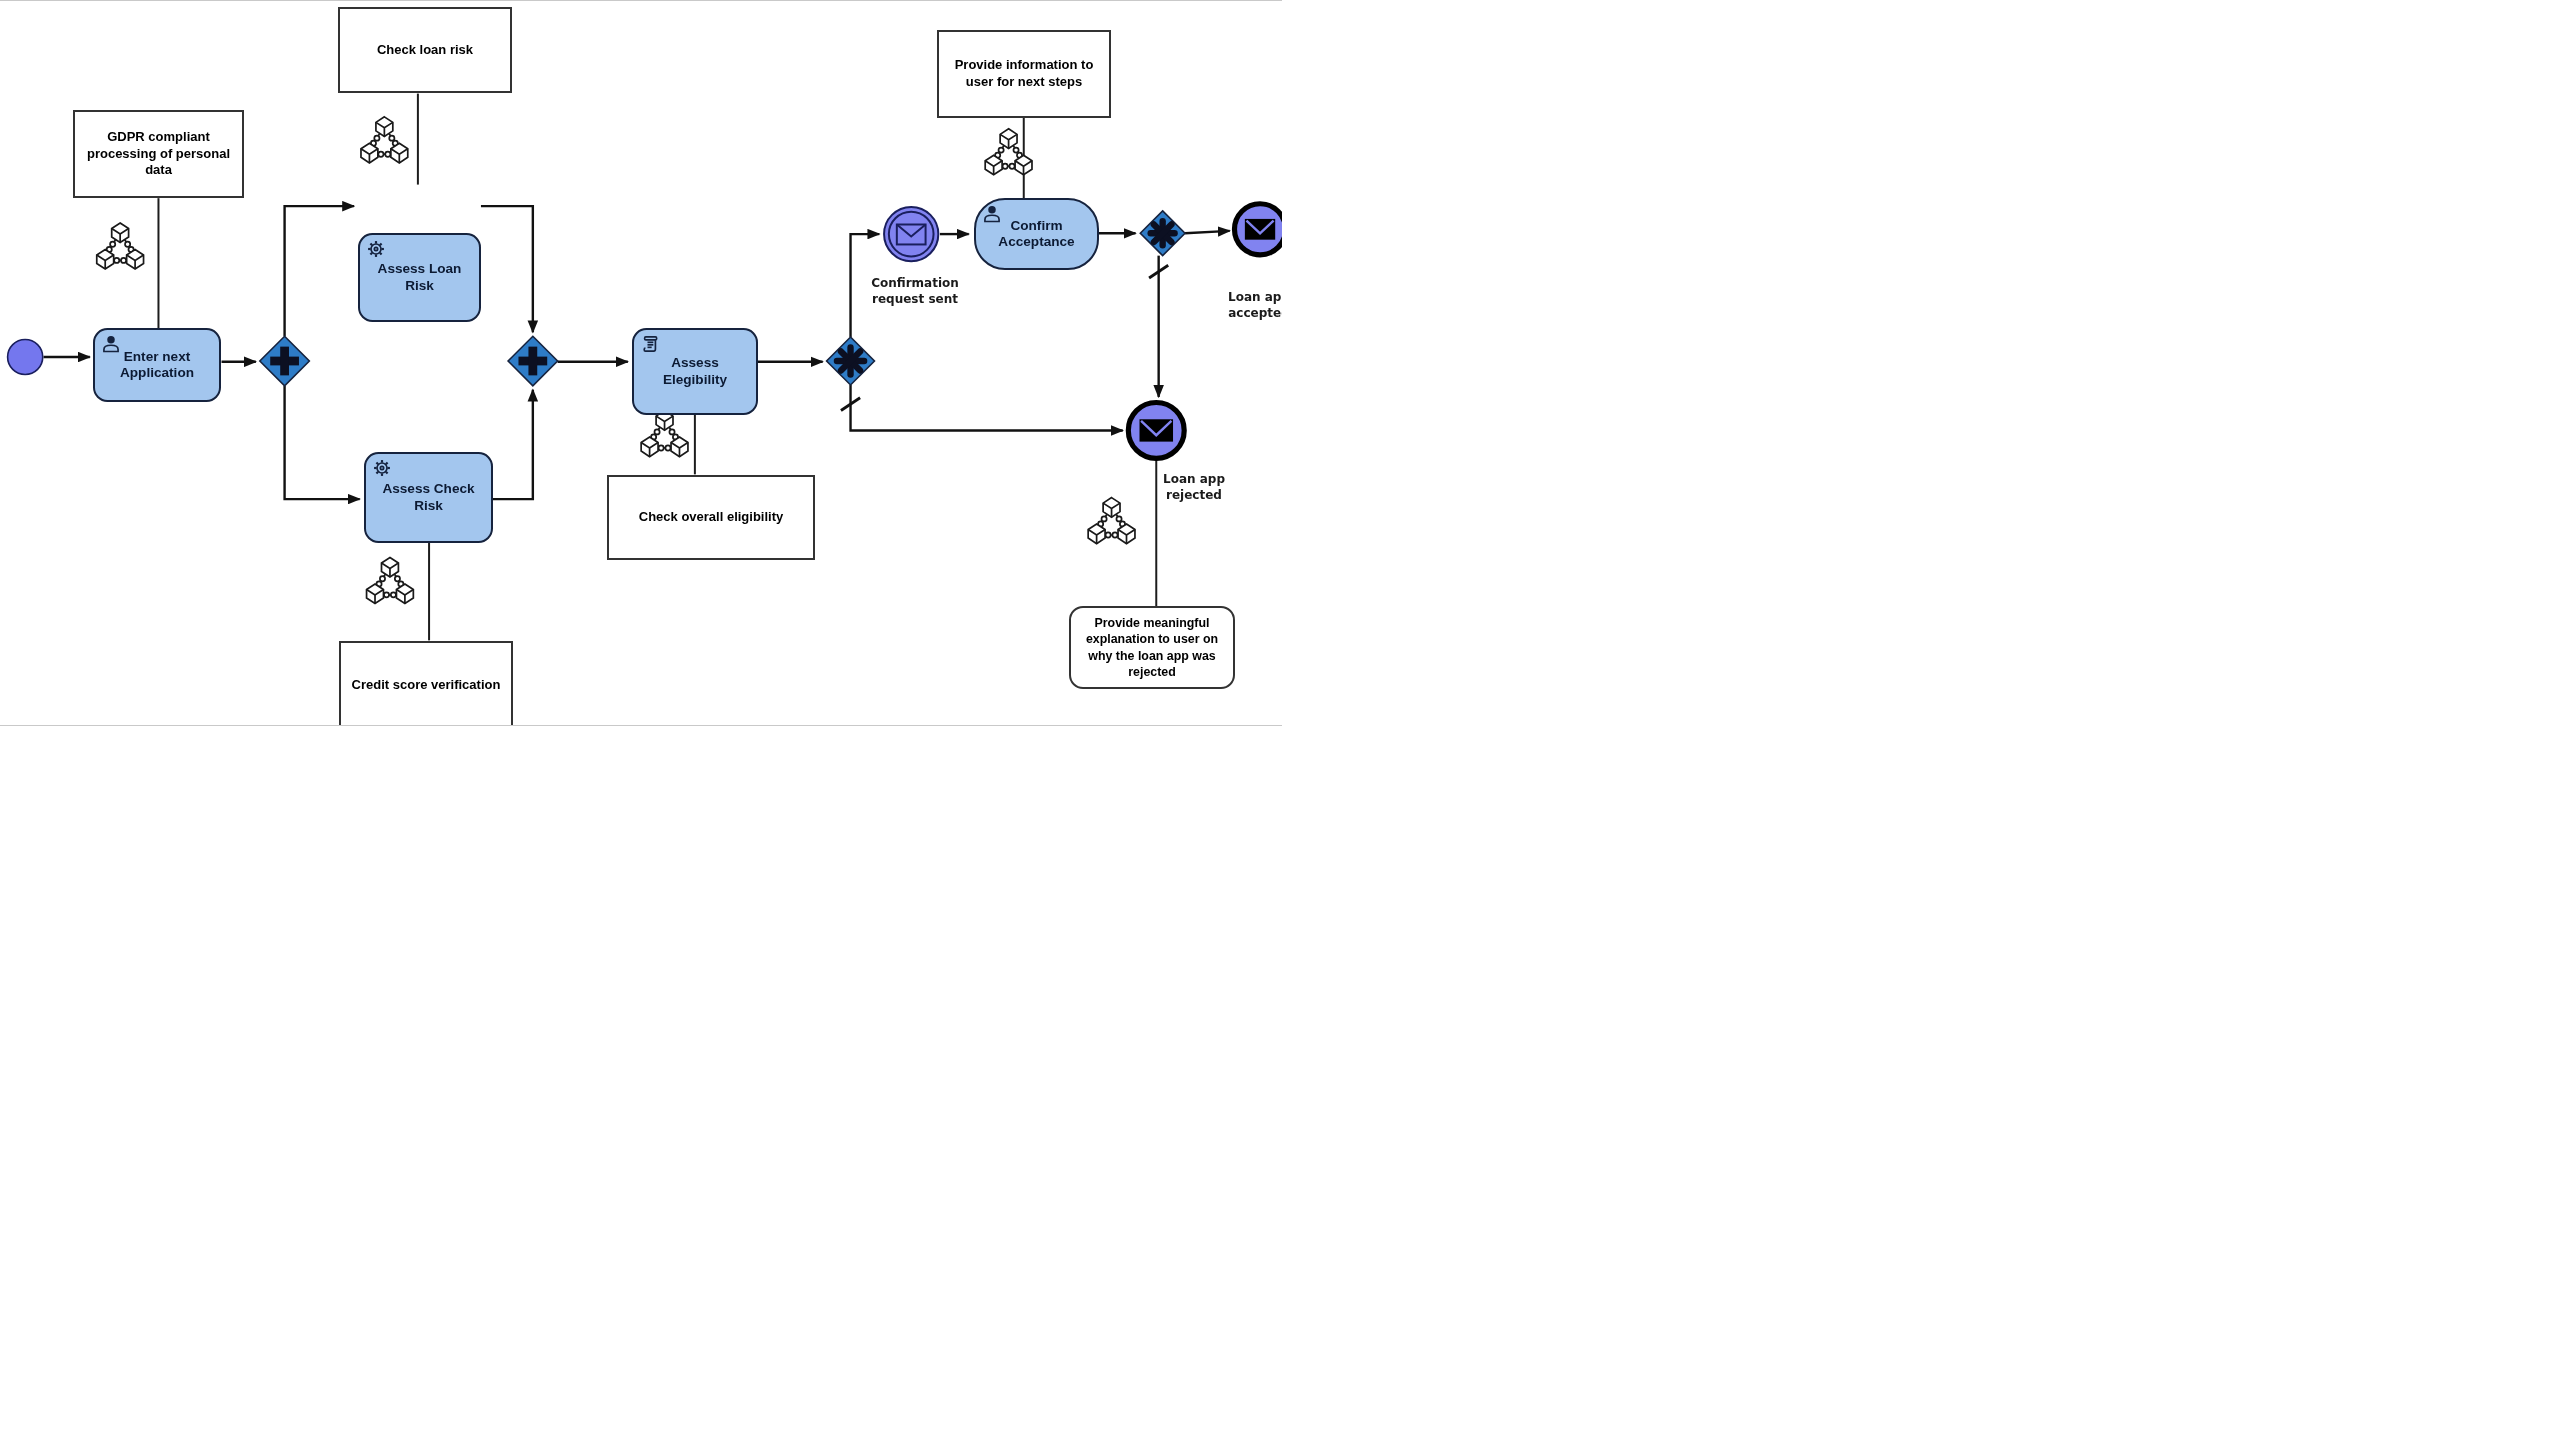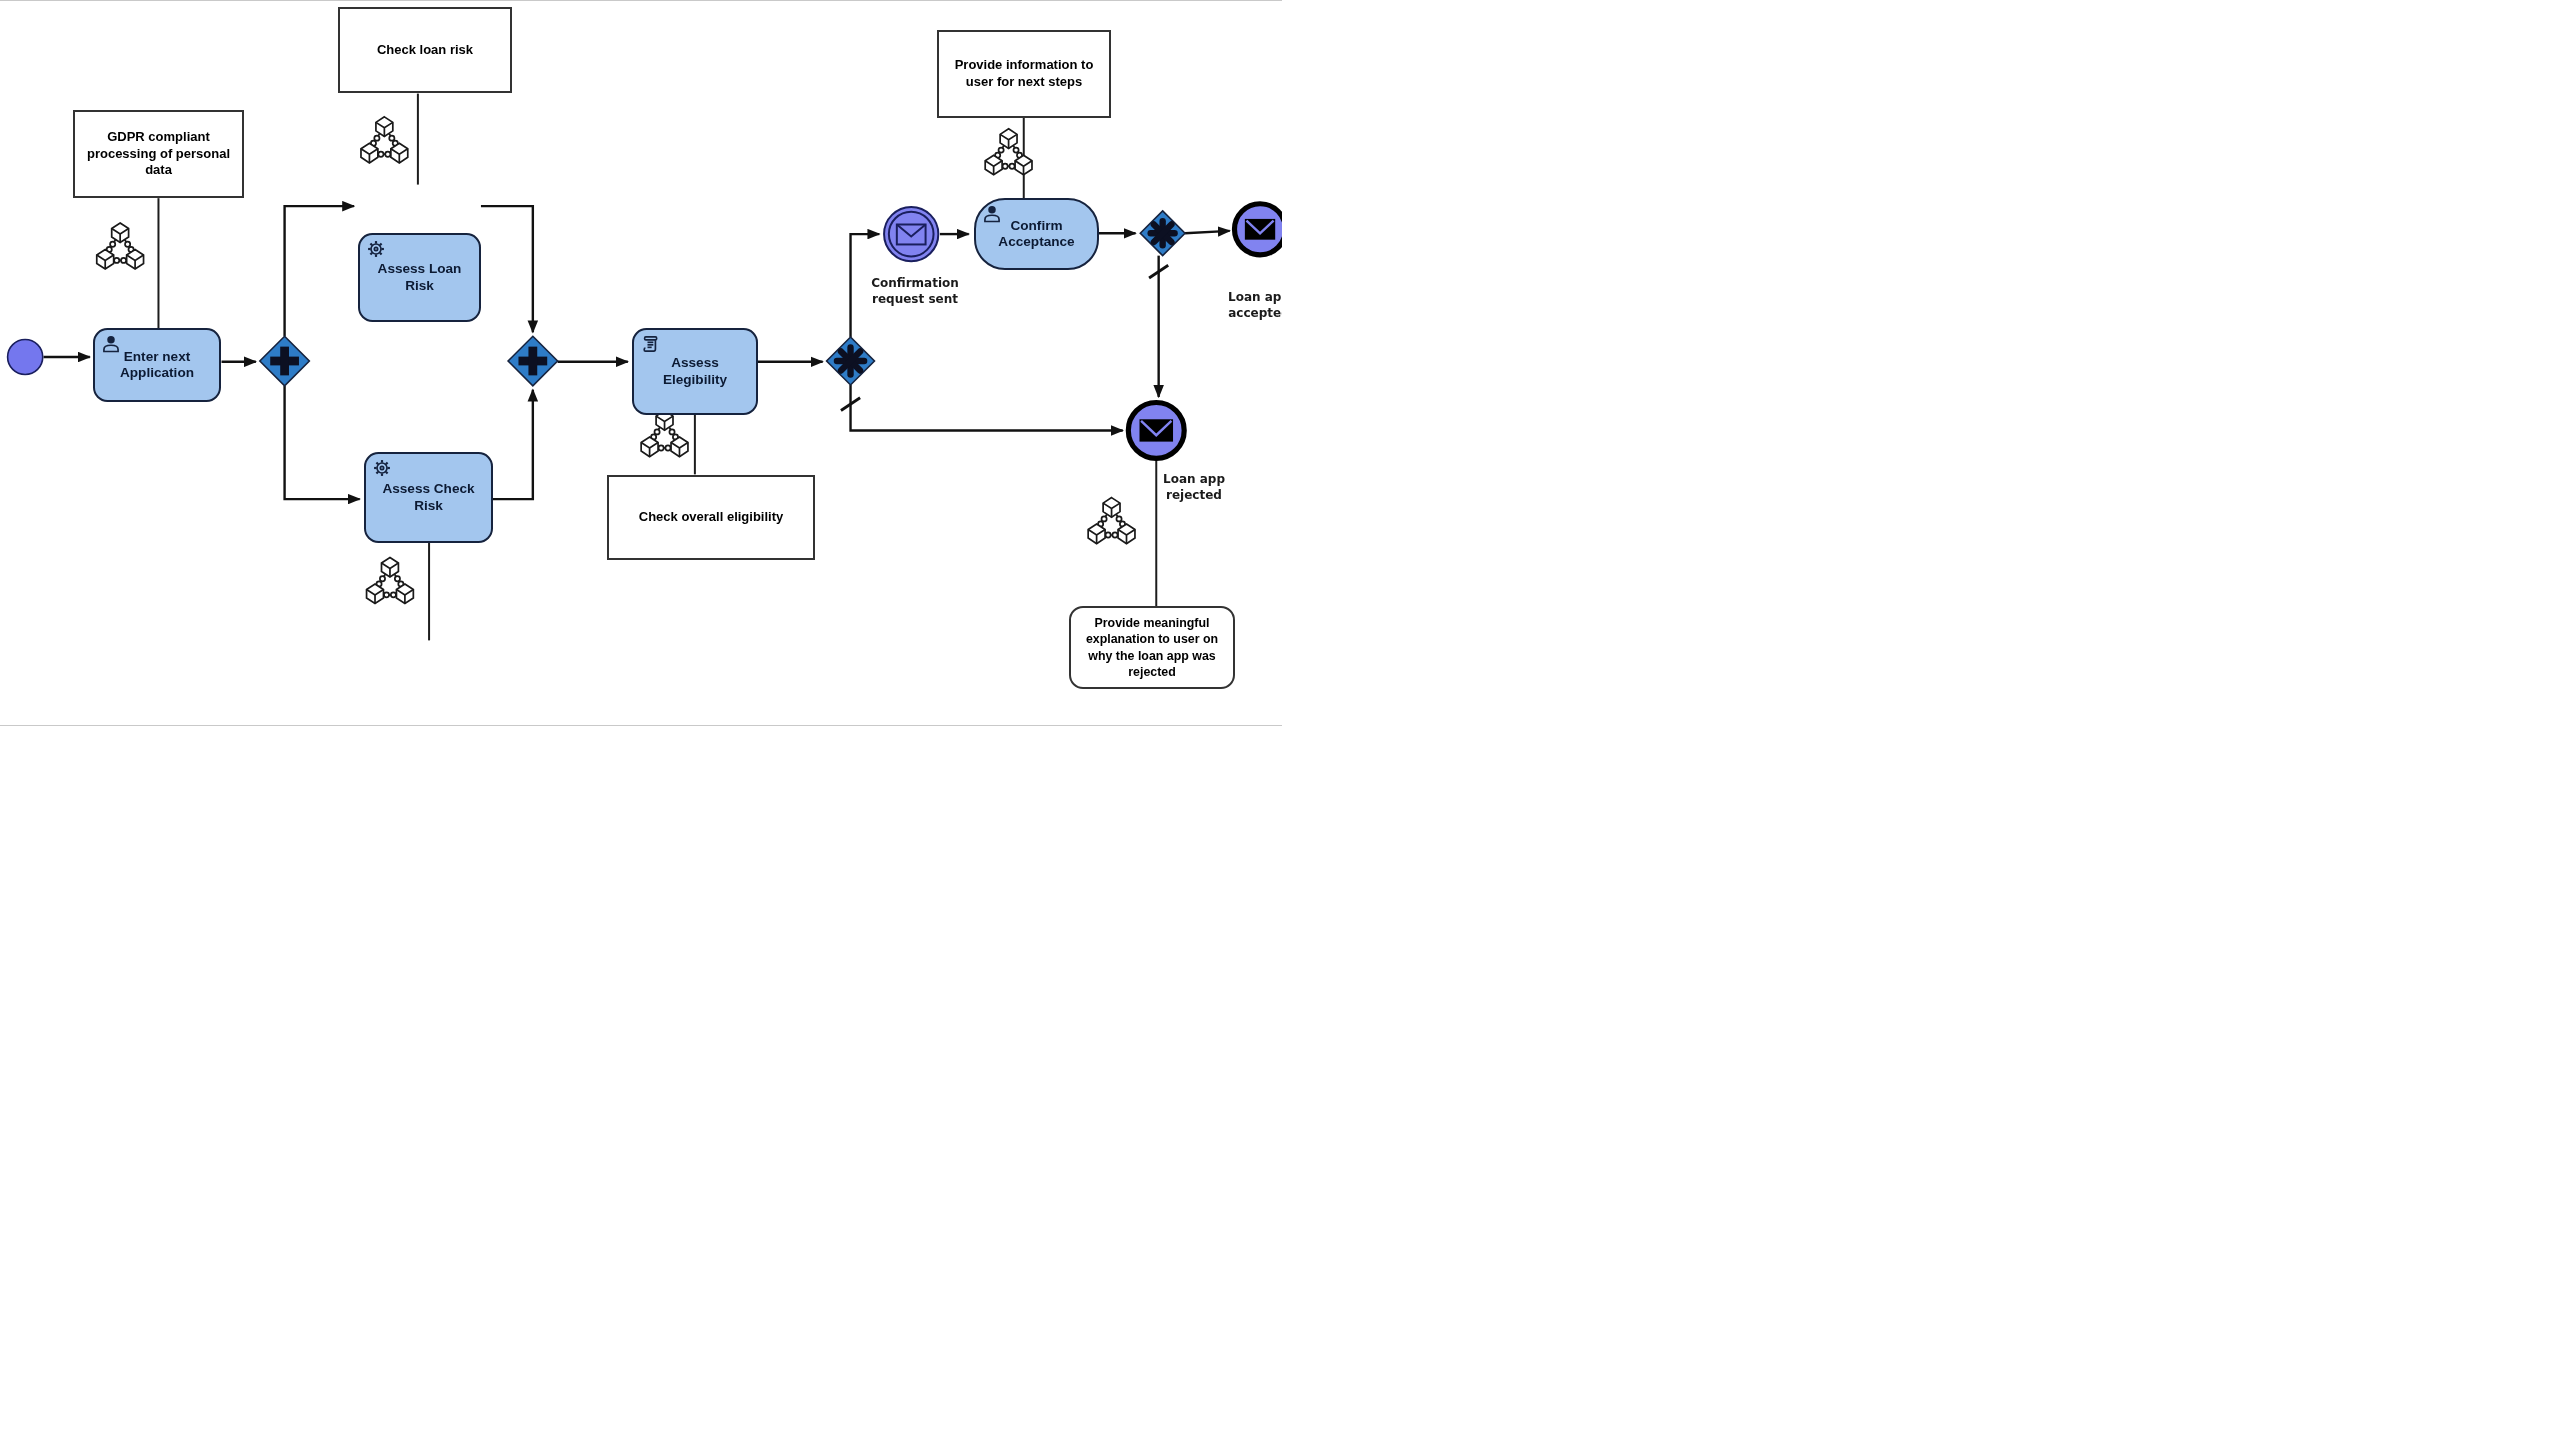--- a/index.html
+++ b/index.html
@@ -158,20 +158,21 @@
         <rect x="1427" y="524" width="42" height="28" fill="#000"></rect>
         <polyline points="1429,526 1448,544 1467,526" fill="none" stroke="var(--event-fill,#8183f0)" stroke-width="3"></polyline>
       </g>
     </g>
   </svg>
 
   <div class="note" style="left:338px;top:6.4px;width:174px;height:86px;">Check loan risk</div>
   <div class="note" style="left:73px;top:109px;width:171px;height:88px;">GDPR compliant
 processing of personal
 data</div>
+  <div class="note" style="left:339px;top:640px;width:174px;height:88px;">Credit score verification</div>
   <div class="note" style="left:607px;top:474px;width:208px;height:85px;">Check overall eligibility</div>
   <div class="note" style="left:937px;top:29px;width:174px;height:88px;">Provide information to
 user for next steps</div>
   <div class="note" style="left:1069px;top:605px;width:166px;height:83px;font-size:12.4px;border-radius:14px;">Provide meaningful
 explanation to user on
 why the loan app was
 rejected</div>
 
   <div class="task" style="left:93px;top:327px;width:128px;height:74px;">
     <svg class="ticon" viewBox="0 0 24 24">

